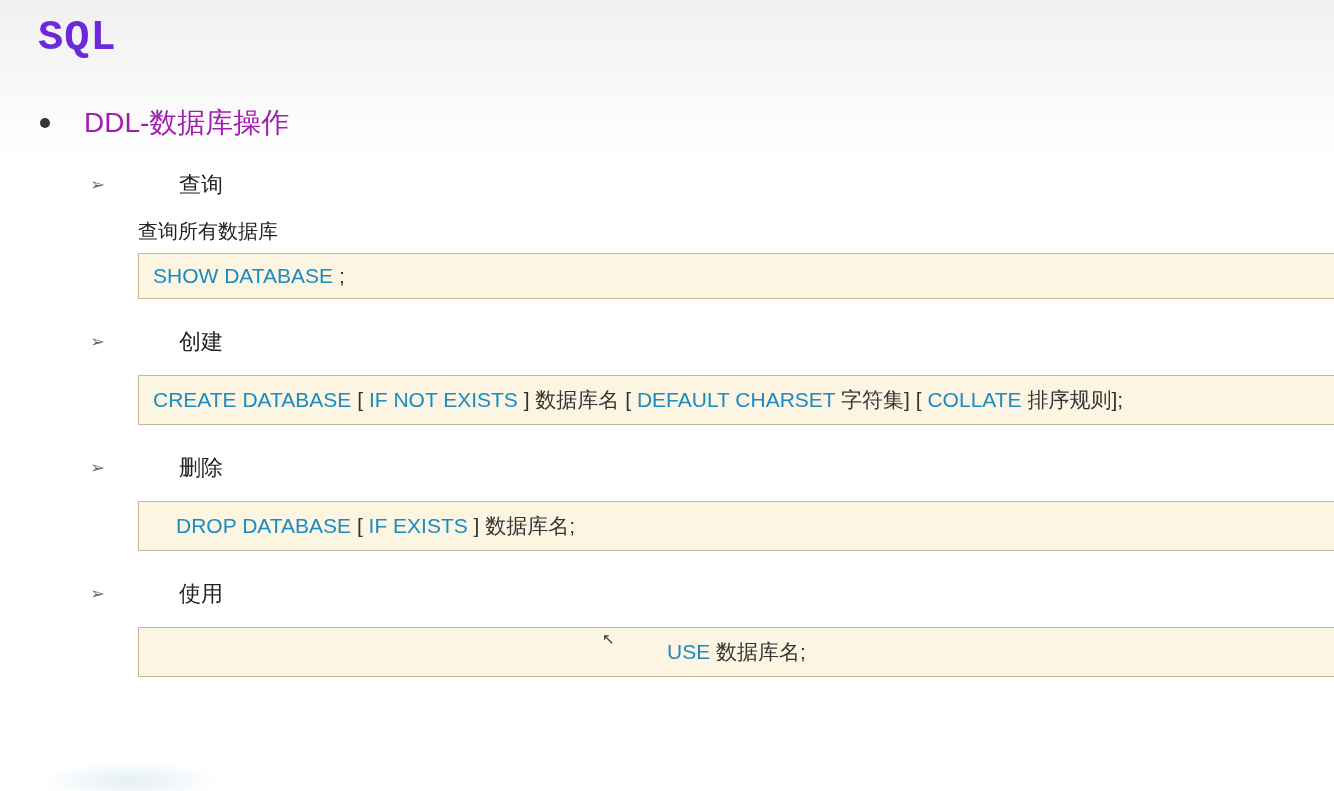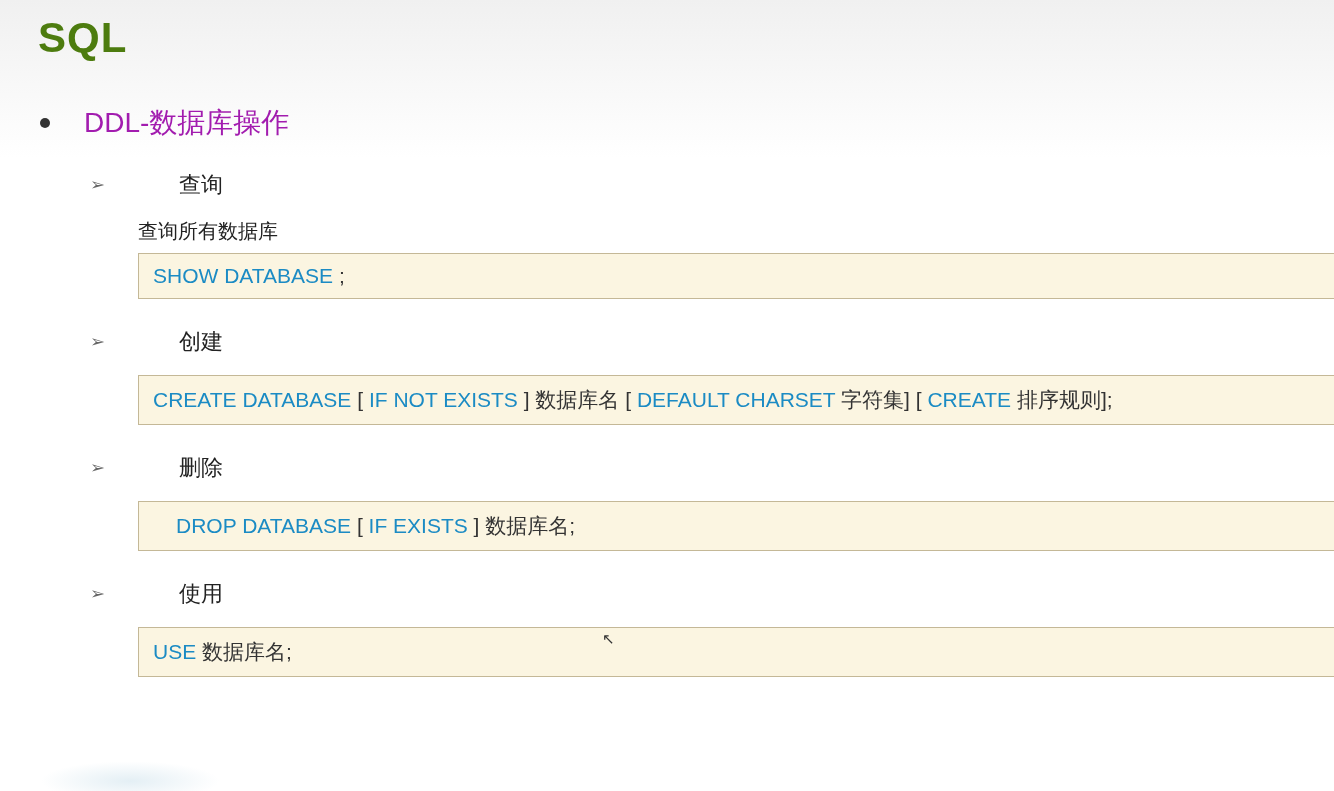--- a/index.html
+++ b/index.html
@@ -9,25 +9,26 @@
     }
     body {
       font-family: "Microsoft YaHei", "PingFang SC", Arial, sans-serif;
       background: linear-gradient(180deg, #f0f0f0 0%, #ffffff 20%);
       min-height: 791px;
       width: 1334px;
       position: relative;
       overflow: hidden;
     }
     .page-title {
-      color: #4d7c0f;
+      color: #6d28d9;
       font-size: 42px;
       font-weight: bold;
       padding: 14px 0 0 38px;
       letter-spacing: 1px;
+      font-family: Liberation Mono, monospace;
     }
     .section-heading {
       display: flex;
       align-items: center;
       margin: 42px 0 0 40px;
       font-size: 28px;
       color: #a21caf;
       font-weight: 400;
     }
     .bullet-circle {
@@ -132,42 +133,42 @@
         </div>
       </div>
     </div>
     <div class="subsection">
       <div class="sub-heading">
         <span class="chevron">➢</span>
         <span class="sub-label">创建</span>
       </div>
       <div class="inner-block">
         <div class="code-box" style="margin-top: 6px;">
-          <div class="code-line"><span class="kw">CREATE DATABASE </span><span class="plain"> [ </span><span class="kw">IF NOT EXISTS </span><span class="plain">]  数据库名  [ </span><span class="kw">DEFAULT CHARSET </span><span class="plain">字符集]  [ </span><span class="kw">CREATE </span><span class="plain"> 排序规则];</span></div>
+          <div class="code-line"><span class="kw">CREATE DATABASE </span><span class="plain"> [ </span><span class="kw">IF NOT EXISTS </span><span class="plain">]  数据库名  [ </span><span class="kw">DEFAULT CHARSET </span><span class="plain">字符集]  [ </span><span class="kw">COLLATE </span><span class="plain"> 排序规则];</span></div>
         </div>
       </div>
     </div>
     <div class="subsection">
       <div class="sub-heading">
         <span class="chevron">➢</span>
         <span class="sub-label">删除</span>
       </div>
       <div class="inner-block">
         <div class="code-box" style="margin-top: 6px; padding-left: 37px;">
           <div class="code-line"><span class="kw">DROP DATABASE </span><span class="plain">[ </span><span class="kw">IF EXISTS </span><span class="plain">] 数据库名;</span></div>
         </div>
       </div>
     </div>
     <div class="subsection">
       <div class="sub-heading">
         <span class="chevron">➢</span>
         <span class="sub-label">使用</span>
       </div>
       <div class="inner-block">
-        <div class="code-box" style="margin-top: 0;">
+        <div class="code-box" style="margin-top: 0; text-align: center;">
           <div class="code-line"><span class="kw">USE </span><span class="plain"> 数据库名;</span></div>
         </div>
       </div>
     </div>
   </div>
 
 <div class="decorative-wave"></div>
 <div class="cursor-arrow">↖</div>
 
 </body></html>

